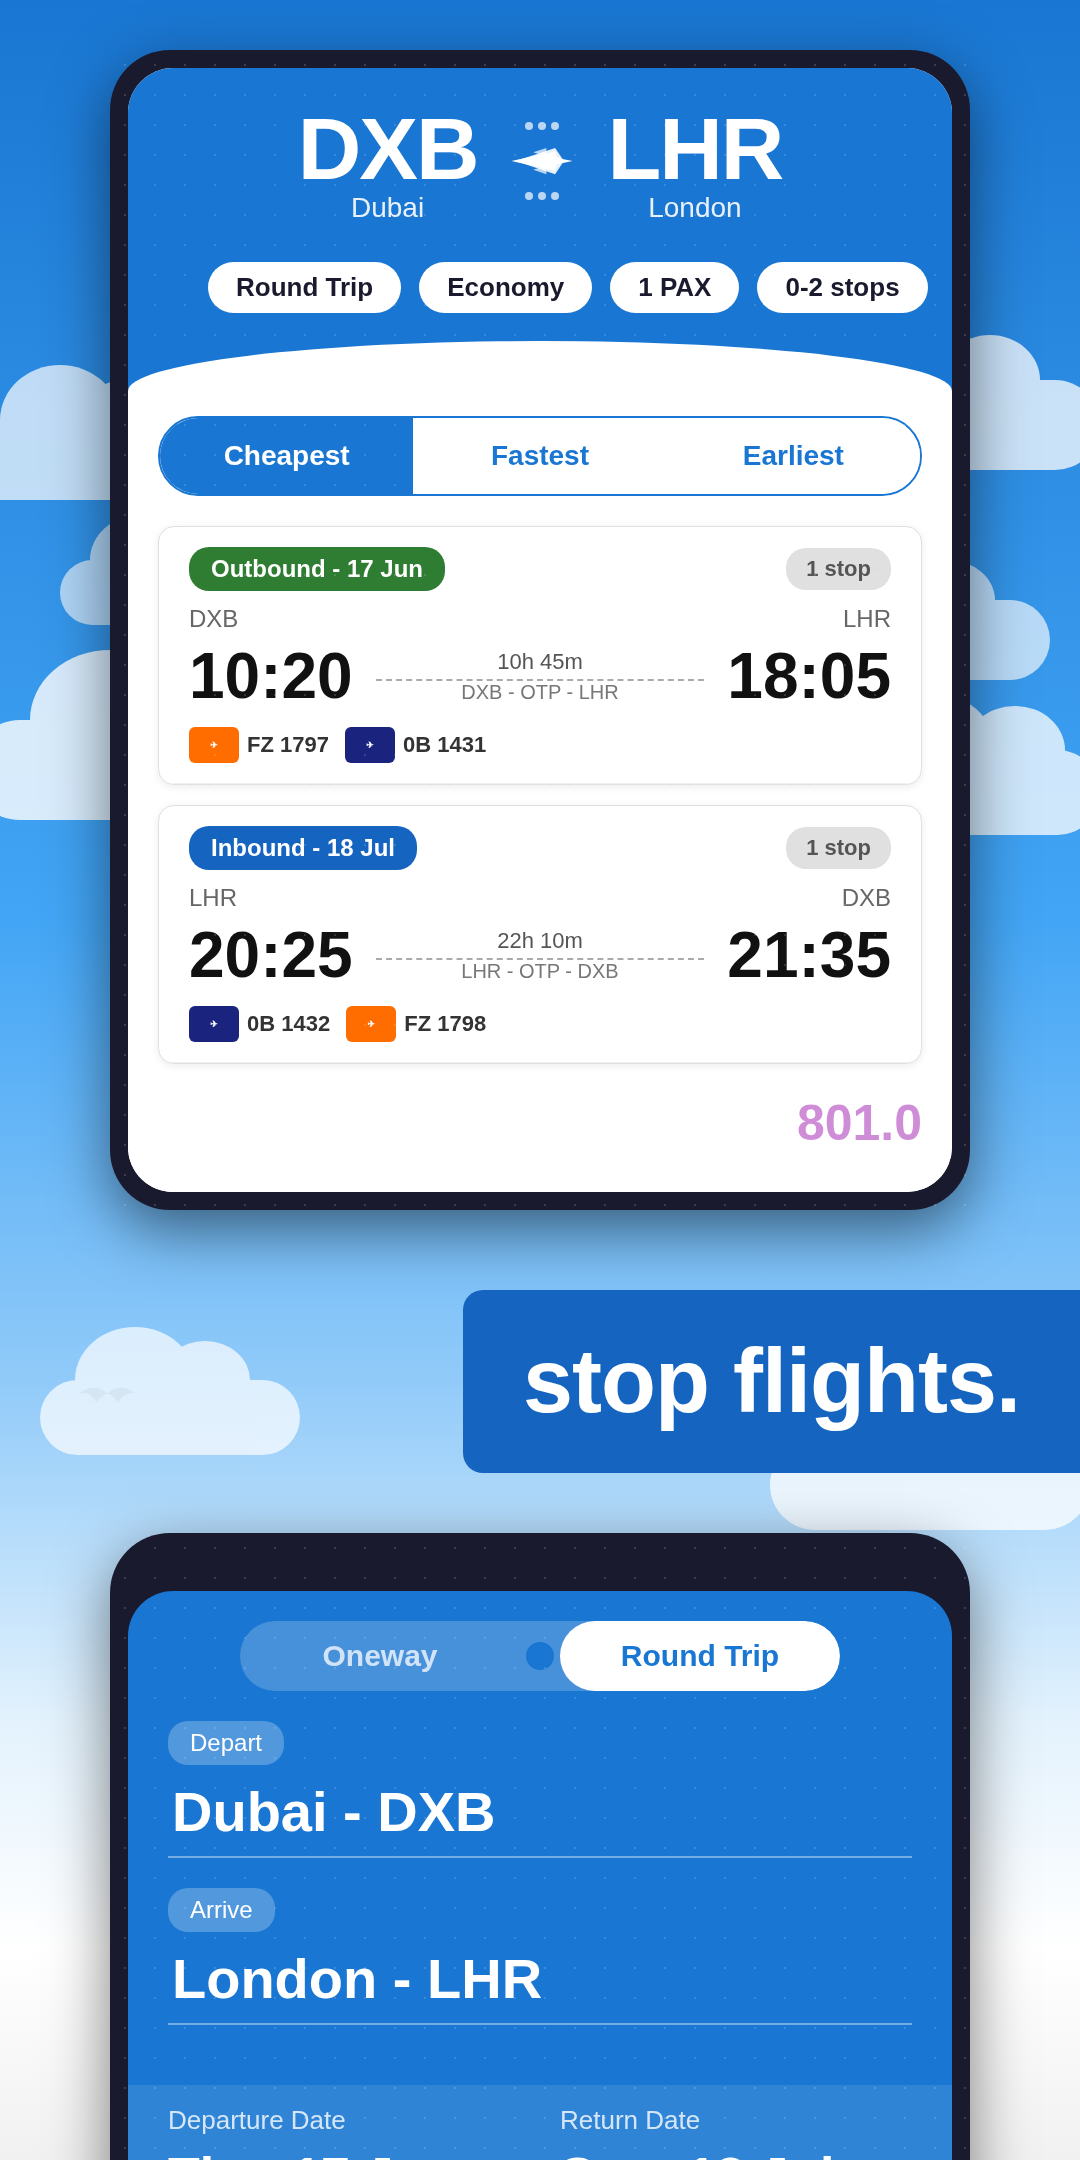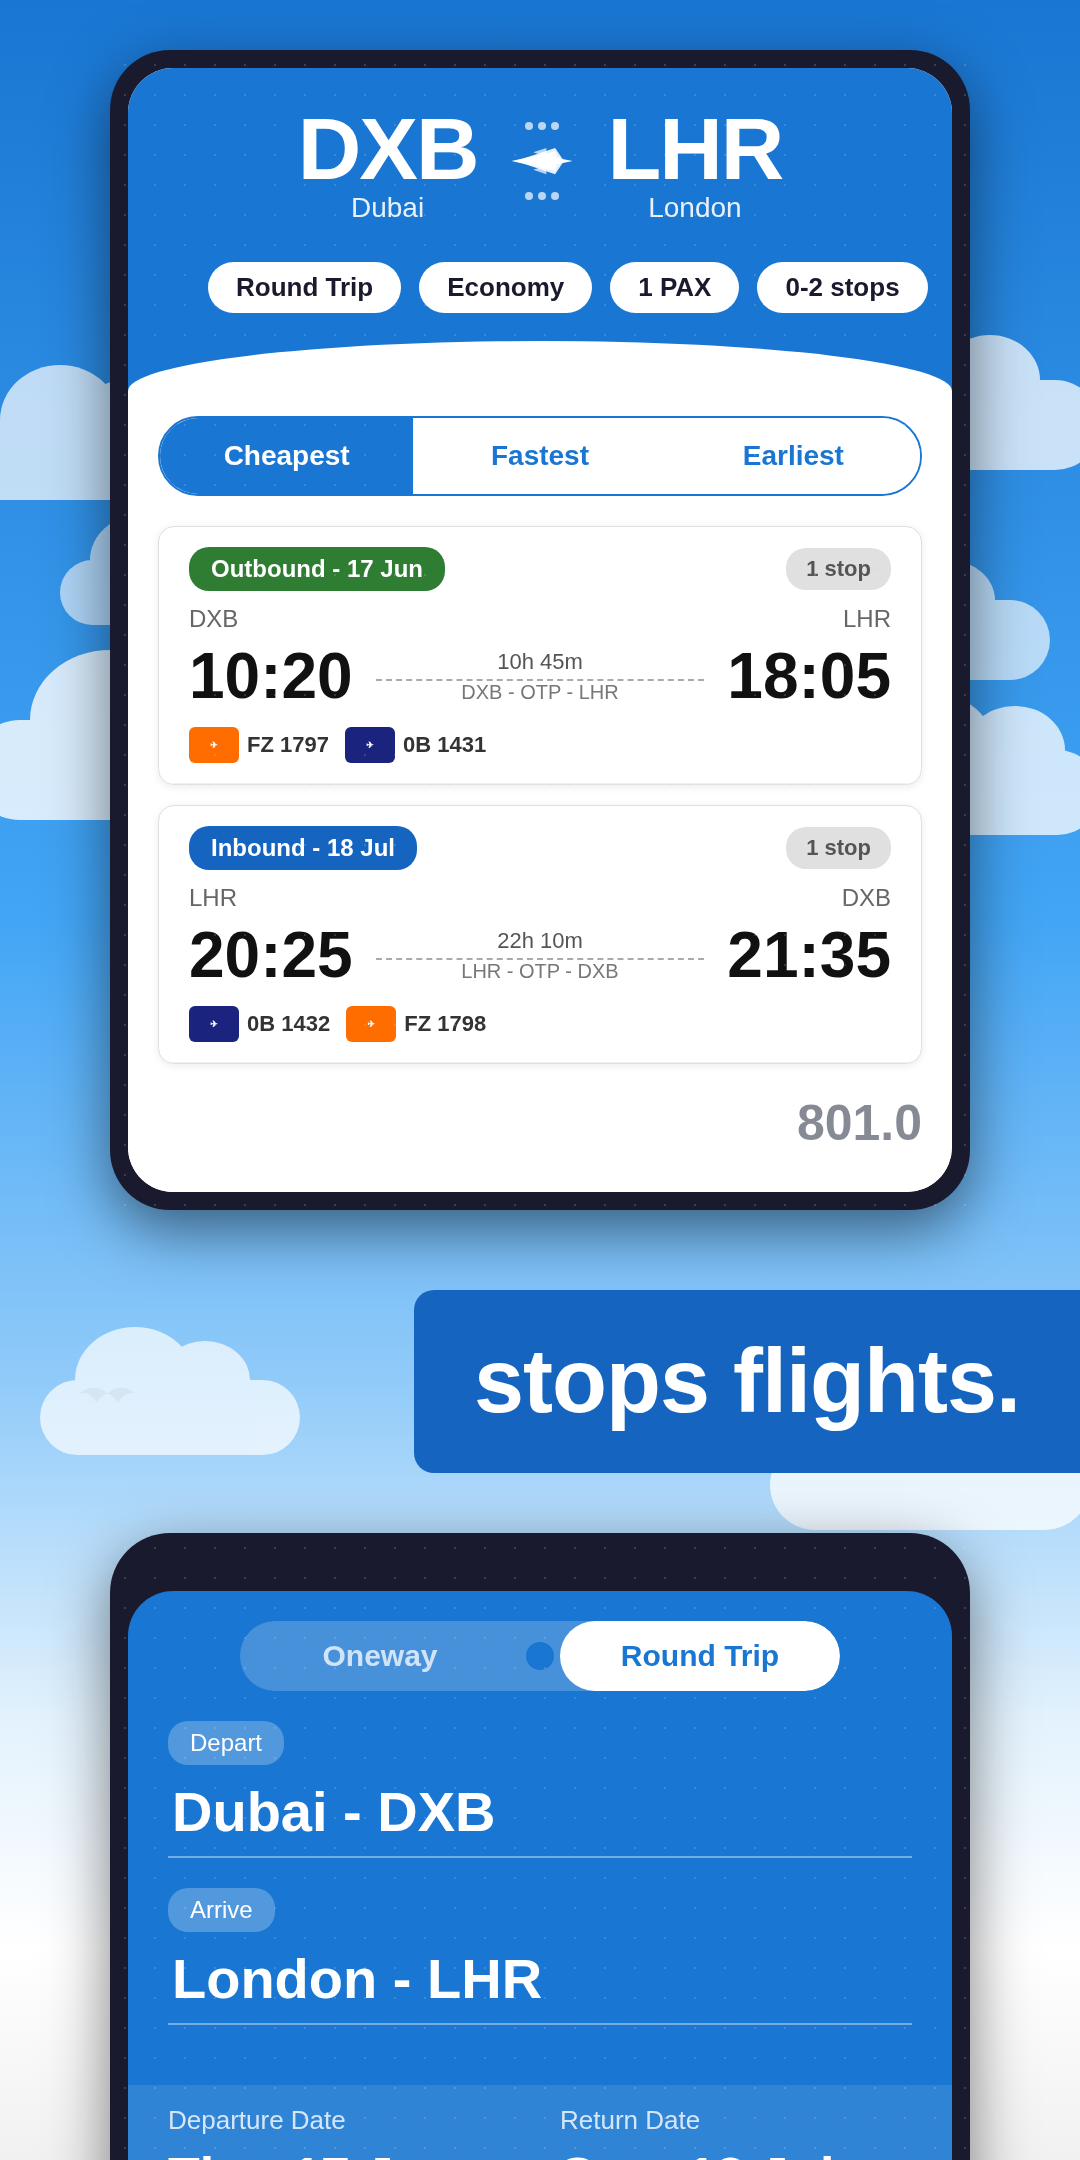--- a/index.html
+++ b/index.html
@@ -677,30 +677,30 @@
               <div class="airline-badge">
                 <div class="airline-logo logo-orange">
                   <span style="font-size:9px;">✈</span>
                 </div>
                 <span>FZ 1798</span>
               </div>
             </div>
           </div>
         </div>
 
-        <div style="text-align:right; padding: 10px 0; opacity:0.5; font-size:50px; font-weight:900; color:#0f172a;">801.0</div>
+        <div style="text-align:right; padding: 10px 0; opacity:0.5; font-size:50px; font-weight:900; color:#a21caf;">801.0</div>
 
       </div>
     </div>
   </div>
 </div>
 
 <div class="cheap-flights-section">
   <div class="cheap-flights-banner">
-    <span class="cheap-flights-text">stops flights.</span>
+    <span class="cheap-flights-text">stop flights.</span>
   </div>
 </div>
 
 <div class="content-wrapper" style="padding-top: 0; padding-bottom: 40px;">
   <div class="phone-bottom">
 
     <div class="notch-area">
     </div>
 
     <div class="phone-screen-bottom">

